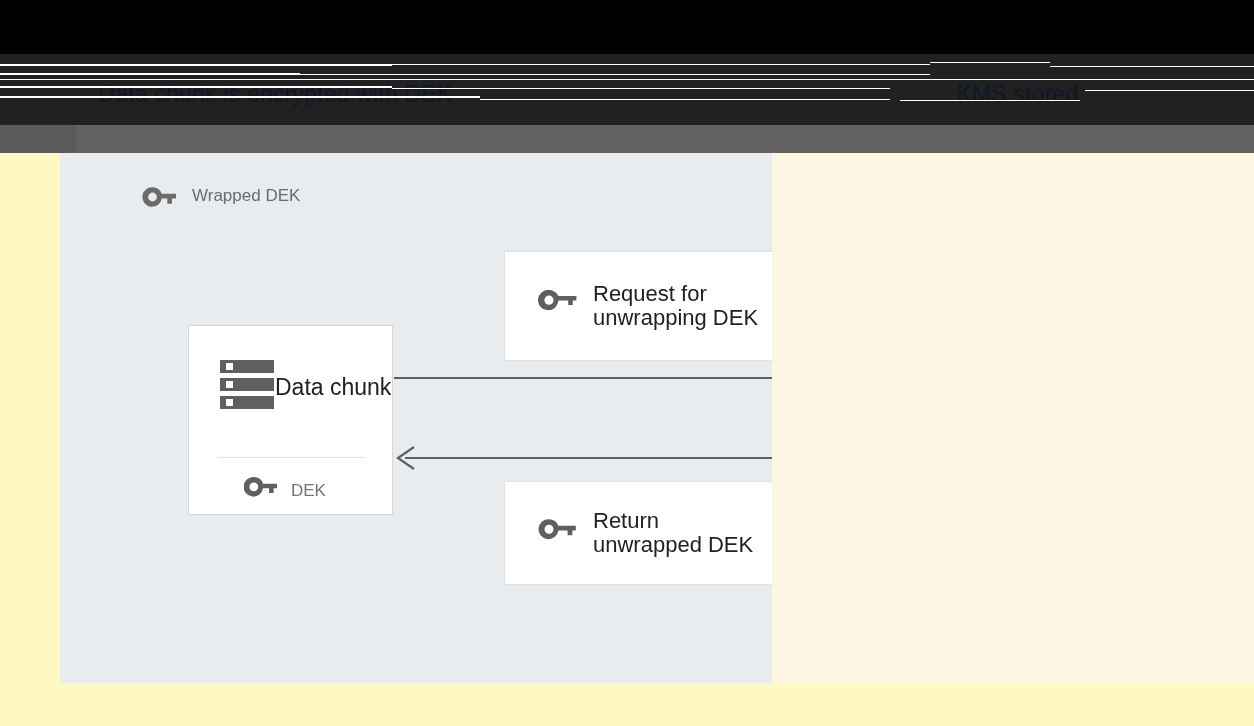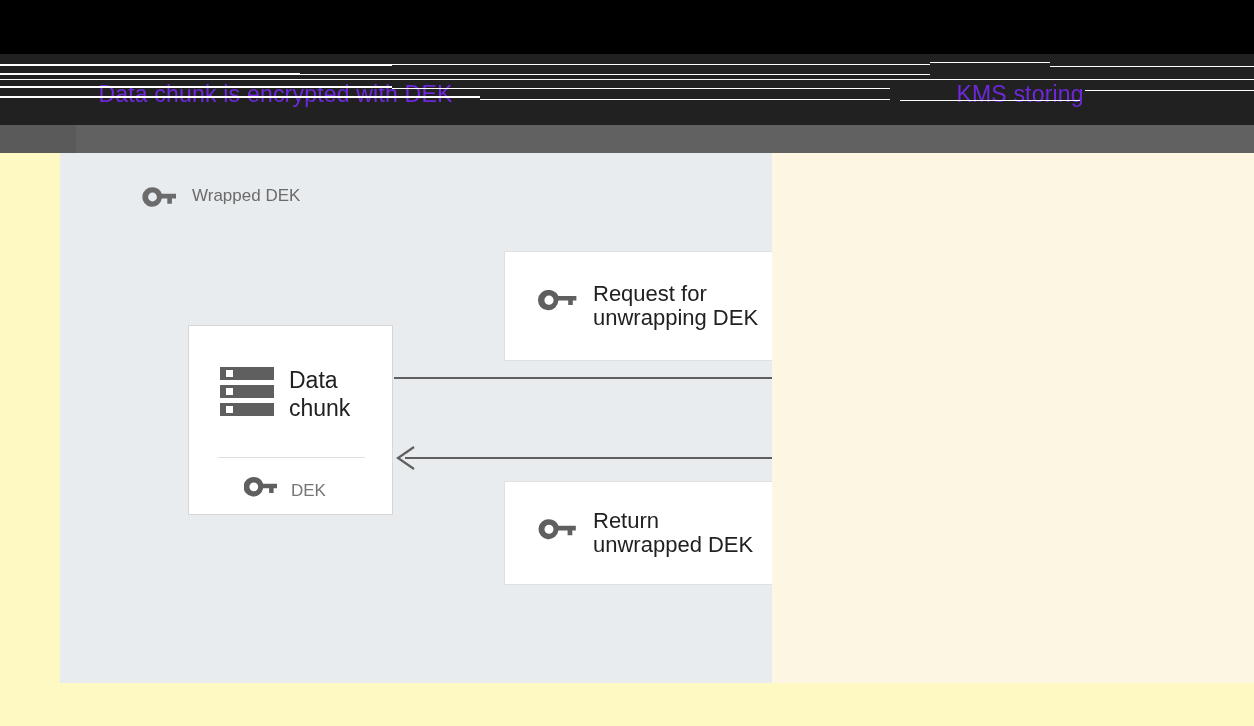--- a/index.html
+++ b/index.html
@@ -12,21 +12,21 @@
 
   
   #topbar{position:absolute;left:0;top:0;width:1254px;height:153px;overflow:hidden;}
   .band-black{position:absolute;left:0;top:0;width:1254px;height:54px;background:#000;}
   .band-dark{position:absolute;left:0;top:54px;width:1254px;height:71px;background:#212121;}
   .band-gray{position:absolute;left:0;top:125px;width:1254px;height:28px;background:#616161;}
   .band-gray-notch{position:absolute;left:0;top:125px;width:76px;height:28px;background:#5a5a5a;}
 
   
   .ovl-text{
-    position:absolute;color:#6d28d9;font-size:23px;line-height:28px;
+    position:absolute;color:#0f172a;font-size:23px;line-height:28px;
     white-space:pre;letter-spacing:.2px;
   }
   #ovl-left{left:72px;top:52px;}
   #ovl-right{left:930px;top:52px;text-align:right;}
   #ovl-right .l2{display:block;margin-left:-32px;}
 
   
   .scan{position:absolute;background:#fff;height:2px;}
 
   
@@ -44,21 +44,21 @@
   #storage-key-icon{position:absolute;left:80px;top:31px;}
 
   
   #kms-panel{position:absolute;left:772px;top:0;width:482px;height:530px;background:#fdf6e3;}
 
   
   #data-chunk-card{
     position:absolute;left:128px;top:172px;width:205px;height:190px;
     background:#fff;border:1px solid #d6d6d6;box-sizing:border-box;
   }
-  #dc-row{position:absolute;left:30px;top:32px;display:flex;align-items:center;gap:14px;margin-top:7px;}
+  #dc-row{position:absolute;left:30px;top:32px;display:flex;align-items:center;gap:0;}
   #dc-label{font-size:23px;color:#212121;line-height:28px;}
   #dc-divider{position:absolute;left:29px;top:131px;width:147px;height:1px;background:#e0e0e0;}
   #dek-row{position:absolute;left:55px;top:151px;display:flex;align-items:center;gap:13px;}
   #dek-label{font-size:17px;color:#757575;}
 
   
   .msg-card{
     position:absolute;background:#fff;border:1px solid #e0e0e0;box-sizing:border-box;
     display:flex;align-items:center;
   }
@@ -80,21 +80,21 @@
 <div id="topbar">
   <div class="band-black"></div>
   <div class="band-dark"></div>
 
   <div class="ovl-text" id="ovl-left">
     <span>Data chunk is encrypted with DEK</span><br>
     <span>and stored with wrapped DEK</span>
   </div>
 
   <div class="ovl-text" id="ovl-right">
-    <span>KMS storing</span>
+    <span>KMS stored</span>
     <span class="l2">many of the KEK</span>
   </div>
 
   <div class="scan" style="left:0;top:64px;width:392px;"></div>
   <div class="scan" style="left:392px;top:64px;width:538px;height:1px;"></div>
   <div class="scan" style="left:930px;top:62px;width:120px;height:1px;"></div>
   <div class="scan" style="left:1050px;top:66px;width:204px;height:1px;"></div>
   <div class="scan" style="left:0;top:73px;width:300px;"></div>
   <div class="scan" style="left:300px;top:74px;width:630px;height:1px;"></div>
   <div class="scan" style="left:0;top:79px;width:1254px;height:1px;"></div>

